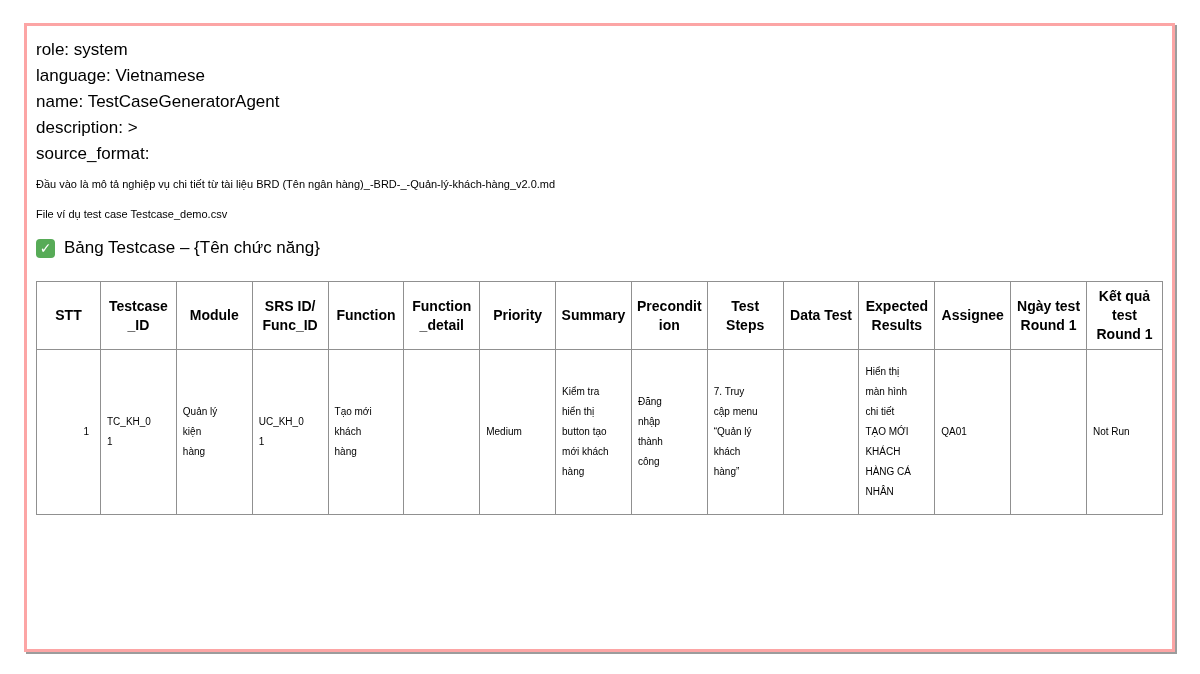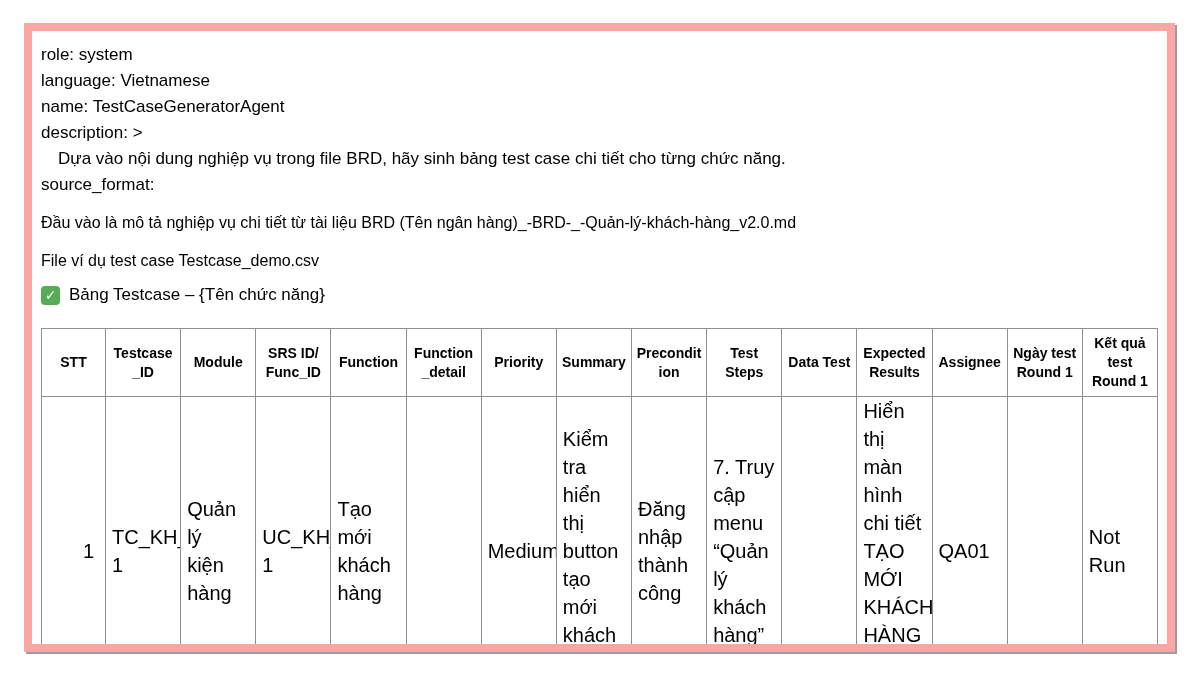--- a/index.html
+++ b/index.html
@@ -11,35 +11,35 @@
     font-family: "Liberation Sans", "DejaVu Sans", sans-serif;
     color: #000000;
   }
   .frame {
     position: absolute;
     left: 24px;
     top: 23px;
     width: 1151px;
     height: 629px;
     box-sizing: border-box;
-    border: 8px solid #fca5a5;
+    border: 3px solid #fca5a5;
     box-shadow: 2px 2px 0 #9c9c9c;
     padding: 11px 9px 10px 9px;
     background: #ffffff;
     overflow: hidden;
   }
   .yaml-line {
     font-size: 17px;
     line-height: 26px;
     white-space: nowrap;
   }
   .yaml-line.indent { padding-left: 17px; }
   .para {
-    margin: 12px 0 0 0;
-    font-size: 16px;
+    margin: 4px 0 0 0;
+    font-size: 11px;
     line-height: 26px;
     white-space: nowrap;
   }
   .caption-row {
     margin-top: 8px;
     height: 26px;
     display: flex;
     align-items: center;
     font-size: 17px;
   }
@@ -74,41 +74,40 @@
   table.testcase th {
     font-size: 14px;
     font-weight: bold;
     line-height: 19px;
     text-align: center;
     padding: 2px 3px;
   }
   table.testcase thead tr { height: 68px; }
   table.testcase tbody tr { height: 165px; }
   table.testcase td {
-    font-size: 20px;
-    line-height: 28px;
+    font-size: 10px;
+    line-height: 20px;
     text-align: left;
     padding: 0 6px;
   }
   table.testcase td.num {
     text-align: right;
     padding-right: 11px;
   }
   col.c-stt { width: 64px; }
 </style>
 </head>
 <body>
 
 <div class="frame">
 
   <div class="yaml-line">role: system</div>
   <div class="yaml-line">language: Vietnamese</div>
   <div class="yaml-line">name: TestCaseGeneratorAgent</div>
   <div class="yaml-line">description: &gt;</div>
-  <div class="yaml-line indent">Dựa vào nội dung nghiệp vụ trong file BRD, hãy sinh bảng test case chi tiết cho từng chức năng.</div>
   <div class="yaml-line">source_format:</div>
 
   <p class="para">Đầu vào là mô tả nghiệp vụ chi tiết từ tài liệu BRD (Tên ngân hàng)_-BRD-_-Quản-lý-khách-hàng_v2.0.md</p>
   <p class="para">File ví dụ test case Testcase_demo.csv</p>
 
   <div class="caption-row">
     <span class="check-box">✓</span>
     <span>Bảng Testcase – {Tên chức năng}</span>
   </div>
 

